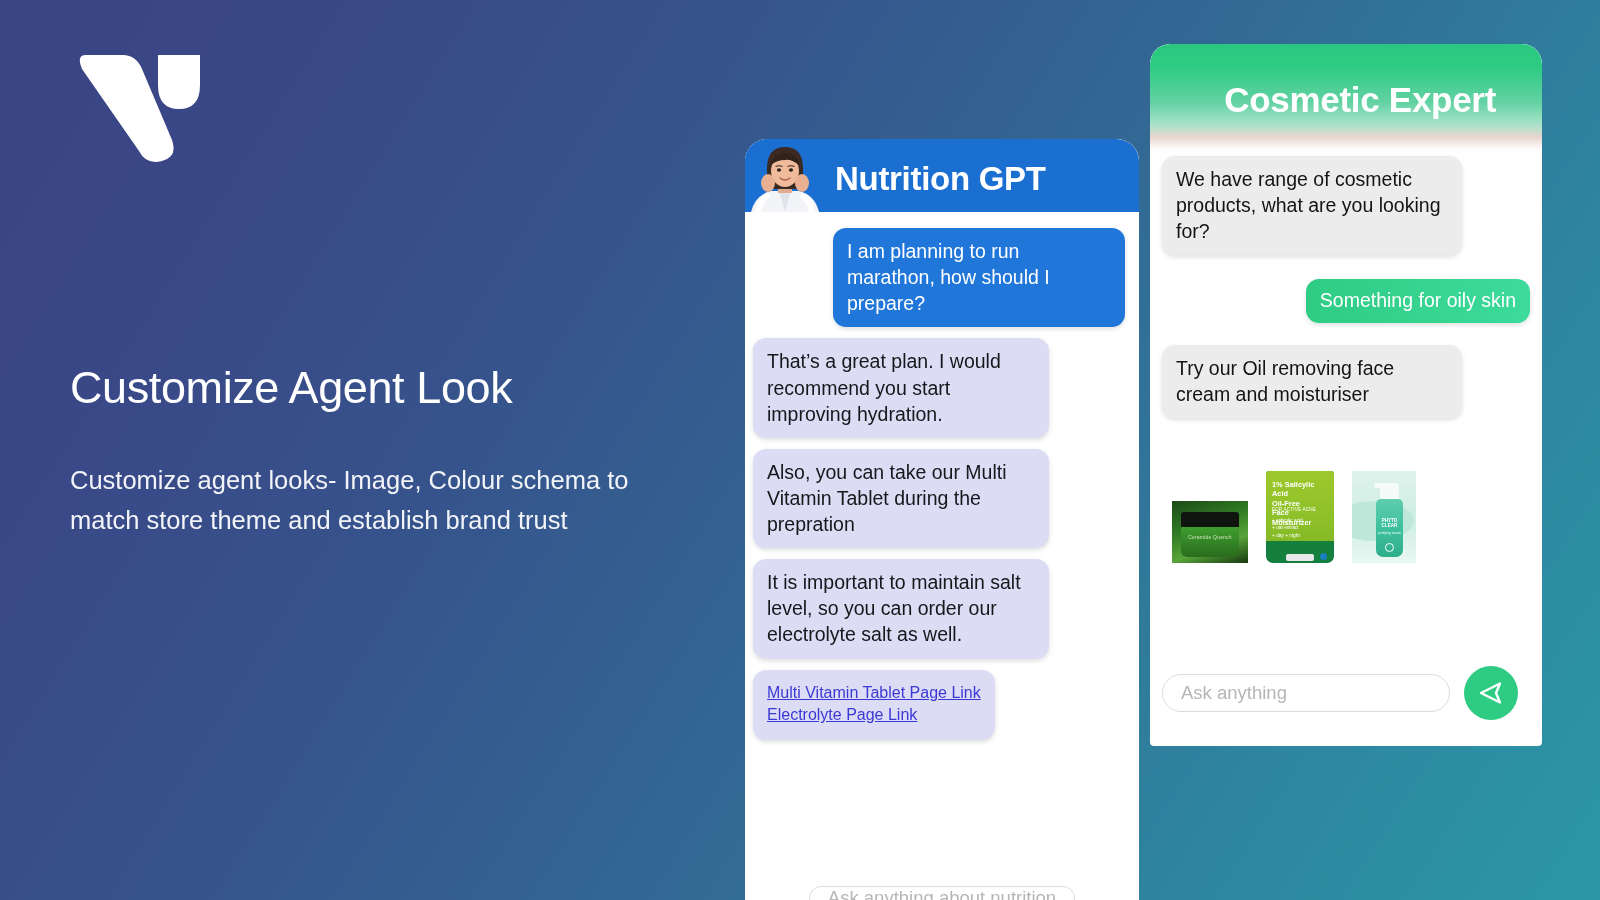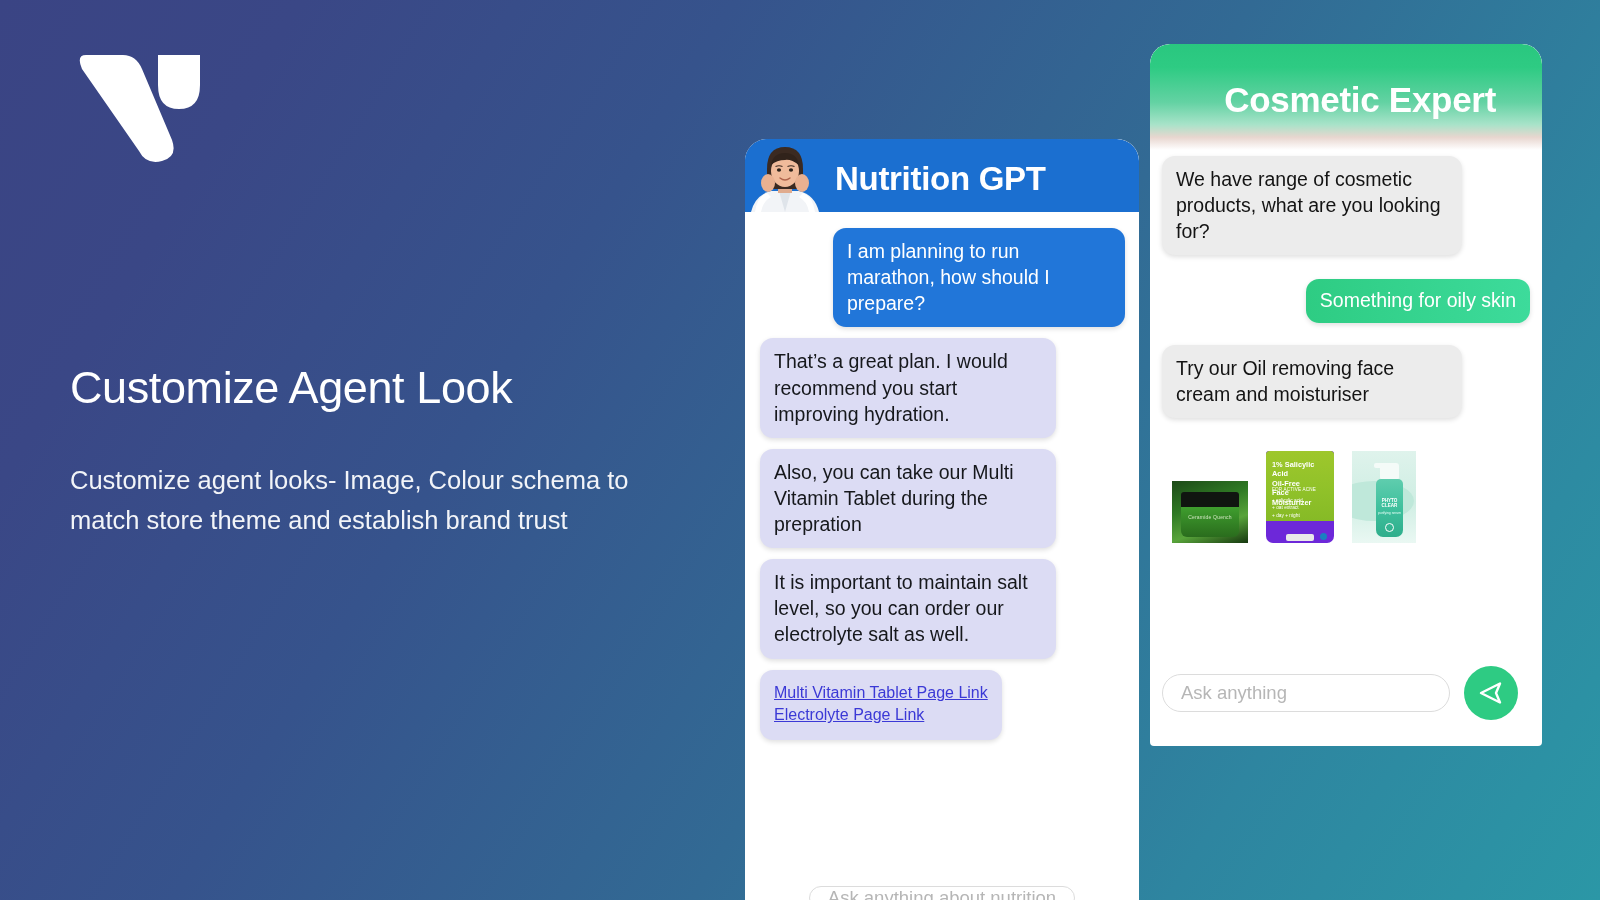--- a/index.html
+++ b/index.html
@@ -144,21 +144,21 @@
 
   .nut-title {
     font-size: 33px;
     font-weight: bold;
     color: #ffffff;
     letter-spacing: -0.3px;
     padding: 0 0 14px 10px;
   }
 
   #nutrition-chat {
-    padding: 16px 14px 0 15px;
+    padding: 16px 14px 0 8px;
   }
 
   .bub-user-blue {
     background: #2176d9;
     color: #ffffff;
     max-width: 292px;
   }
 
   .bub-bot-lav {
     background: #dcdcf4;
@@ -262,24 +262,25 @@
     border-radius: 0 0 6px 6px;
   }
   .prod-jar .jar-txt {
     position: absolute; left: 0; top: 33px; width: 76px;
     text-align: center; font-size: 5px; color: #cfe6bf;
     letter-spacing: 0.2px;
   }
 
   .prod-tube {
     width: 68px; height: 92px;
-    background: #6d28d9;
+    background: #15803d;
     border-radius: 3px 3px 7px 7px;
     overflow: hidden;
     position: relative;
+    margin-top: 20px;
   }
   .prod-tube .top {
     position: absolute; left: 0; top: 0; width: 68px; height: 70px;
     background: linear-gradient(180deg,#9ec72c 0%,#8fc129 60%,#86ba26 100%);
     border-radius: 3px 3px 0 0;
   }
   .prod-tube .t1 {
     position: absolute; left: 6px; top: 9px; right: 4px;
     font-size: 7.4px; font-weight: bold; color: #ffffff; line-height: 1.28;
   }

